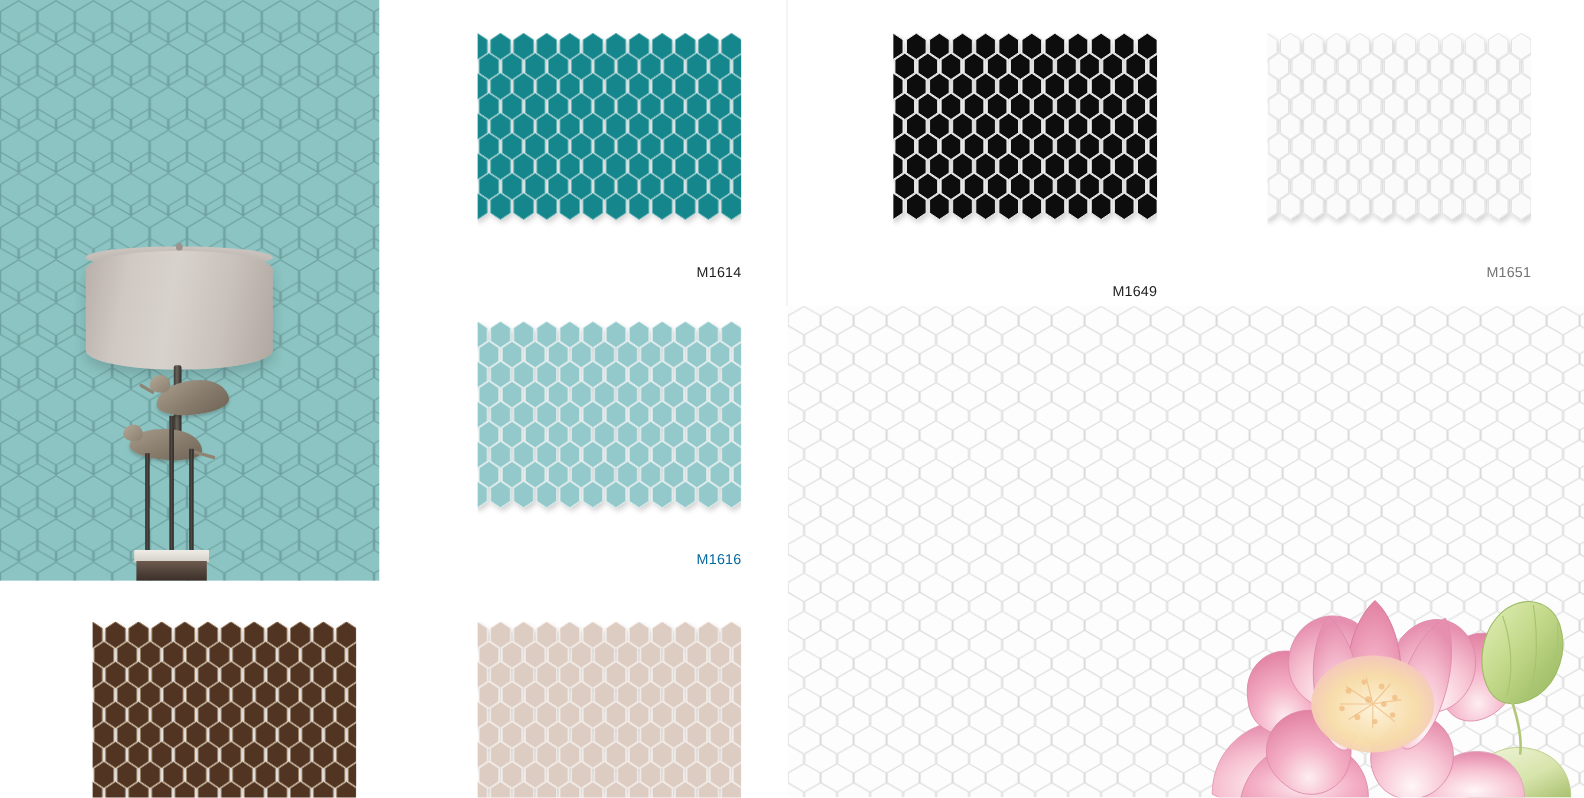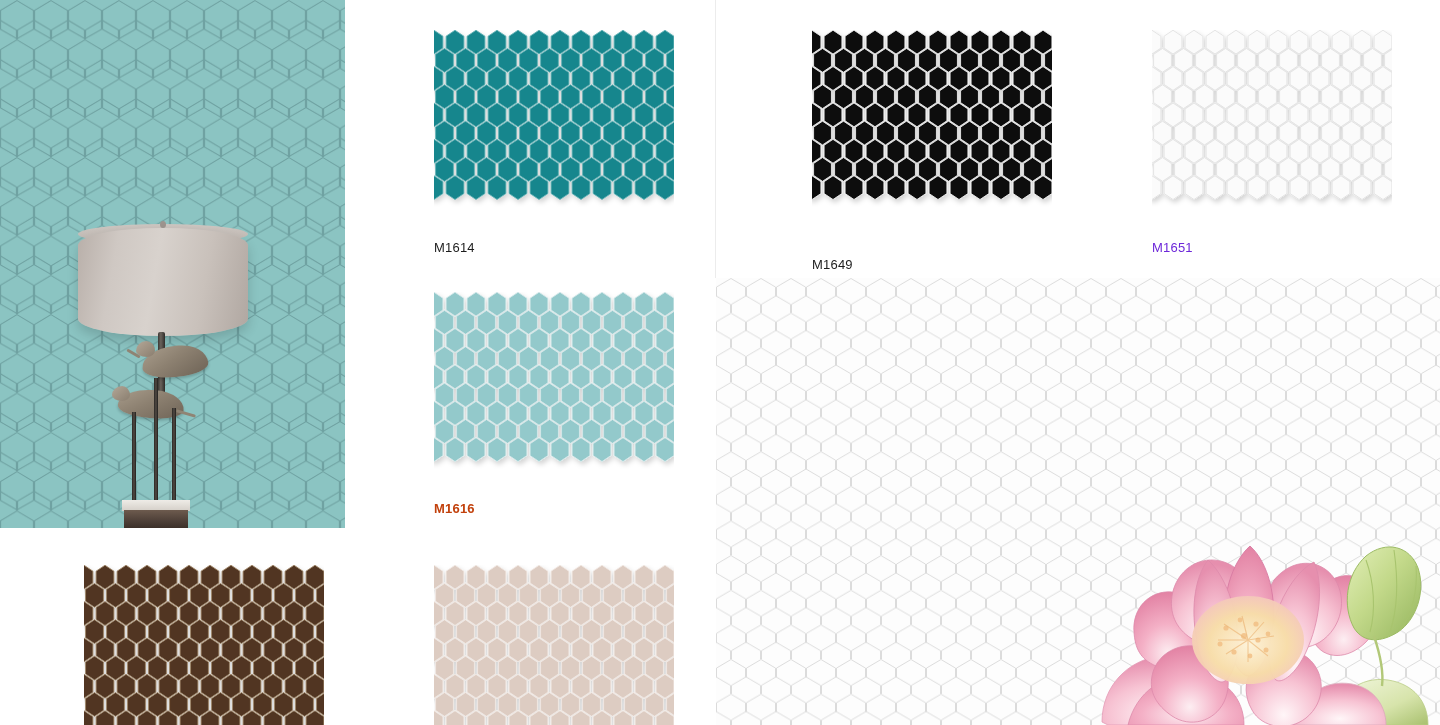--- a/index.html
+++ b/index.html
@@ -117,21 +117,21 @@
   .lamp-base-block {
     position: absolute;
     left: 124px; top: 510px;
     width: 64px; height: 18px;
     background: linear-gradient(180deg,#6d5b4e,#4e4038 60%,#3c3029);
   }
 
   
   .swatch-label {
     position: absolute;
-    text-align: left;
+    text-align: right;
     font-size: 13px;
     color: #1d1d1d;
     letter-spacing: 0.2px;
     white-space: nowrap;
   }
 
   
   #white-field {
     position: absolute;
     left: 716px; top: 278px;
@@ -685,21 +685,21 @@
           <polygon points="126.00,145.74 134.91,151.68 134.91,163.57 126.00,169.51 117.09,163.57 117.09,151.68"></polygon>
           <polygon points="147.00,145.74 155.91,151.68 155.91,163.57 147.00,169.51 138.09,163.57 138.09,151.68"></polygon>
           <polygon points="168.00,145.74 176.91,151.68 176.91,163.57 168.00,169.51 159.09,163.57 159.09,151.68"></polygon>
           <polygon points="189.00,145.74 197.91,151.68 197.91,163.57 189.00,169.51 180.09,163.57 180.09,151.68"></polygon>
           <polygon points="210.00,145.74 218.91,151.68 218.91,163.57 210.00,169.51 201.09,163.57 201.09,151.68"></polygon>
           <polygon points="231.00,145.74 239.91,151.68 239.91,163.57 231.00,169.51 222.09,163.57 222.09,151.68"></polygon>
           <polygon points="252.00,145.74 260.91,151.68 260.91,163.57 252.00,169.51 243.09,163.57 243.09,151.68"></polygon>
         </g>
       </svg>
     </div>
-    <div class="swatch-label" style="left: 1152px; top: 240px; width: 240px; color: #6d28d9;">M1651</div>
+    <div class="swatch-label" style="left: 1152px; top: 240px; width: 240px; color: #737373;">M1651</div>
     <div class="hexsheet" style="left: 434px; top: 292px; width: 240px; height: 192px;">
       <svg viewBox="0 0 240 192" preserveAspectRatio="none">
         <defs>
           <filter id="sh3" x="-20%" y="-20%" width="150%" height="150%">
             <feDropShadow dx="2" dy="3" stdDeviation="2.5" flood-color="#000" flood-opacity="0.17"></feDropShadow>
           </filter>
         </defs>
         <g filter="url(#sh3)" fill="#93c9cb" stroke="#d3e8e9" stroke-width="0.9">
           <polygon points="0.00,0.24 8.91,6.18 8.91,18.07 0.00,24.01 -8.91,18.07 -8.91,6.18"></polygon>
           <polygon points="21.00,0.24 29.91,6.18 29.91,18.07 21.00,24.01 12.09,18.07 12.09,6.18"></polygon>
@@ -814,21 +814,21 @@
           <polygon points="126.00,145.74 134.91,151.68 134.91,163.57 126.00,169.51 117.09,163.57 117.09,151.68"></polygon>
           <polygon points="147.00,145.74 155.91,151.68 155.91,163.57 147.00,169.51 138.09,163.57 138.09,151.68"></polygon>
           <polygon points="168.00,145.74 176.91,151.68 176.91,163.57 168.00,169.51 159.09,163.57 159.09,151.68"></polygon>
           <polygon points="189.00,145.74 197.91,151.68 197.91,163.57 189.00,169.51 180.09,163.57 180.09,151.68"></polygon>
           <polygon points="210.00,145.74 218.91,151.68 218.91,163.57 210.00,169.51 201.09,163.57 201.09,151.68"></polygon>
           <polygon points="231.00,145.74 239.91,151.68 239.91,163.57 231.00,169.51 222.09,163.57 222.09,151.68"></polygon>
           <polygon points="252.00,145.74 260.91,151.68 260.91,163.57 252.00,169.51 243.09,163.57 243.09,151.68"></polygon>
         </g>
       </svg>
     </div>
-    <div class="swatch-label" style="left: 434px; top: 501px; width: 240px; color: #c2410c; font-weight: bold;">M1616</div>
+    <div class="swatch-label" style="left: 434px; top: 501px; width: 240px; color: #0369a1;">M1616</div>
     <div class="hexsheet" style="left: 84px; top: 565px; width: 240px; height: 192px;">
       <svg viewBox="0 0 240 192" preserveAspectRatio="none">
         <defs>
           <filter id="sh4" x="-20%" y="-20%" width="150%" height="150%">
             <feDropShadow dx="2" dy="3" stdDeviation="2.5" flood-color="#000" flood-opacity="0.17"></feDropShadow>
           </filter>
         </defs>
         <g filter="url(#sh4)" fill="#513420" stroke="#9d8468" stroke-width="0.9">
           <polygon points="0.00,0.24 8.91,6.18 8.91,18.07 0.00,24.01 -8.91,18.07 -8.91,6.18"></polygon>
           <polygon points="21.00,0.24 29.91,6.18 29.91,18.07 21.00,24.01 12.09,18.07 12.09,6.18"></polygon>

